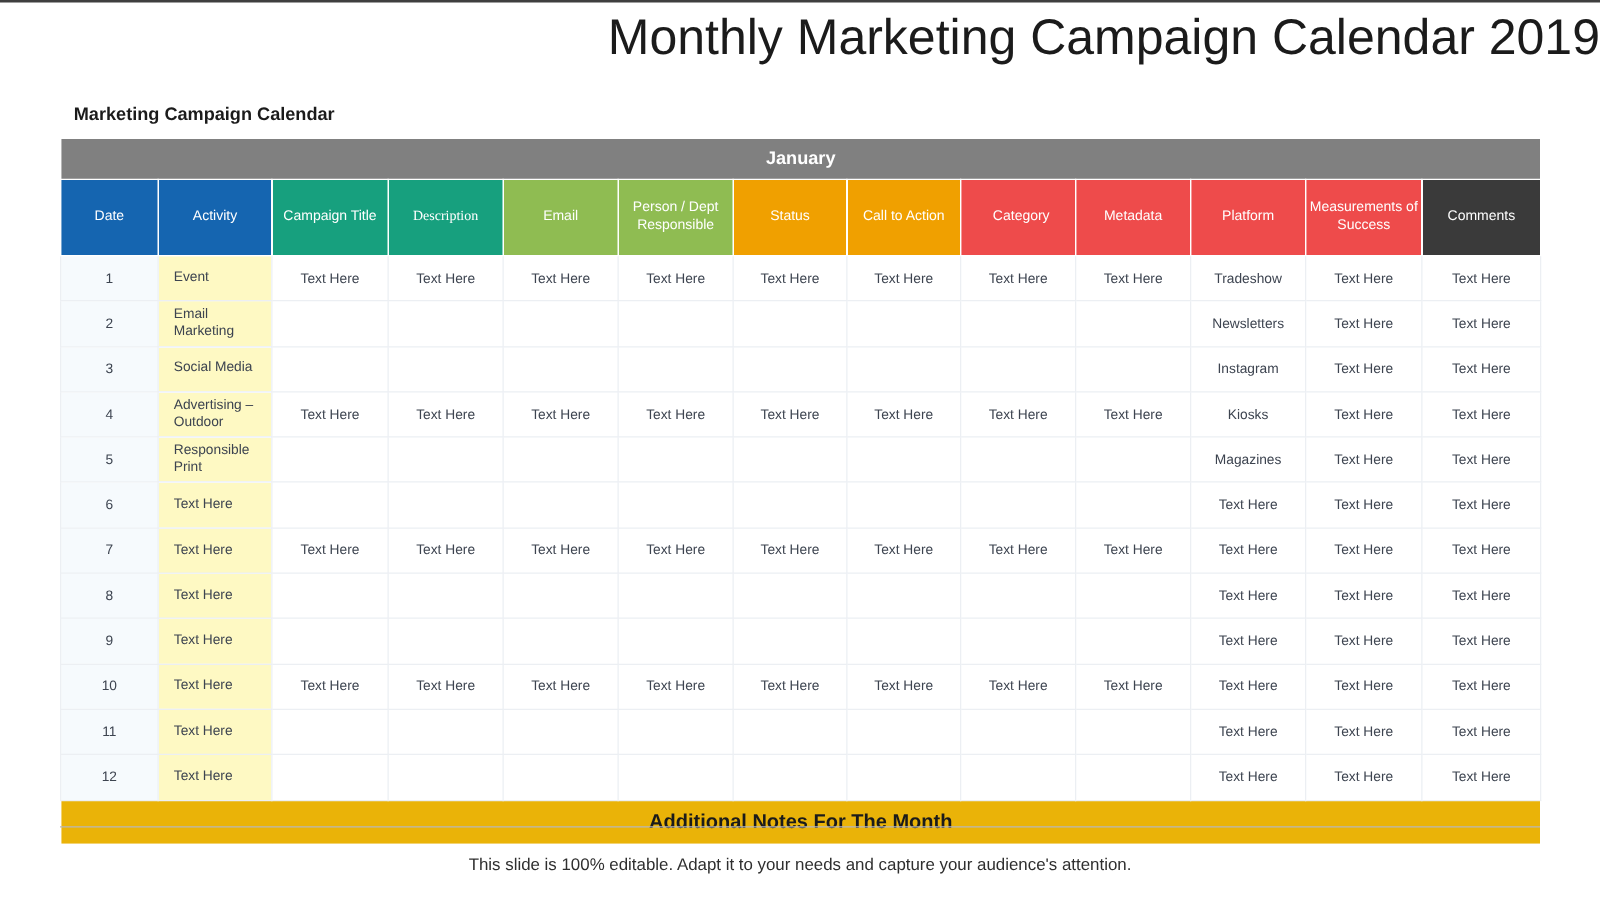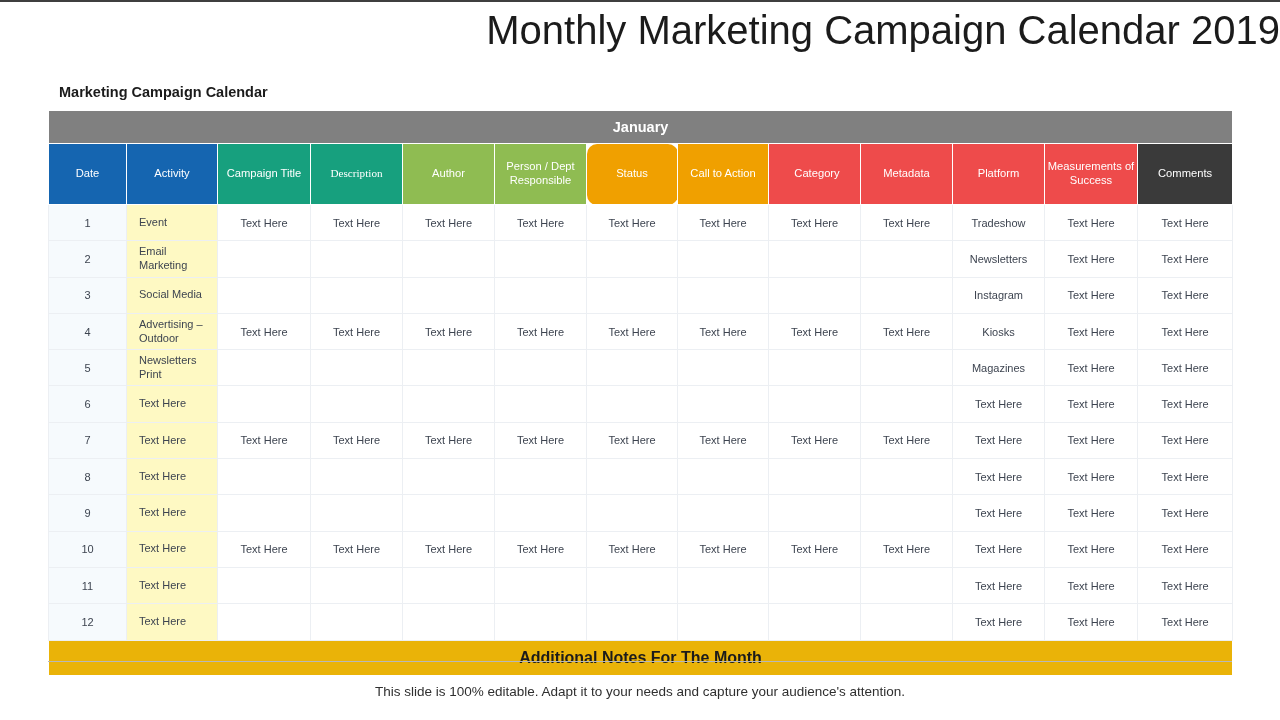--- a/index.html
+++ b/index.html
@@ -158,23 +158,23 @@
       </colgroup>
     <thead>
       <tr>
         <td class="month-banner" id="month-banner-cell" colspan="13">January</td>
       </tr>
       <tr class="head" id="header-row">
           <th style="background: rgb(21, 101, 176);">Date</th>
           <th style="background: rgb(21, 101, 176);">Activity</th>
           <th style="background: rgb(23, 160, 126);">Campaign Title</th>
           <th style="background: rgb(23, 160, 126); font-family: Liberation Serif, serif;">Description</th>
-          <th style="background: rgb(143, 188, 82);">Author</th>
+          <th style="background: rgb(143, 188, 82);">Email</th>
           <th style="background: rgb(143, 188, 82);">Person / Dept Responsible</th>
-          <th style="background: rgb(240, 160, 0); border-radius: 10px;">Status</th>
+          <th style="background: rgb(240, 160, 0);">Status</th>
           <th style="background: rgb(240, 160, 0);">Call to Action</th>
           <th style="background: rgb(238, 75, 75); padding-left: 7px;">Category</th>
           <th style="background: rgb(238, 75, 75);">Metadata</th>
           <th style="background: rgb(238, 75, 75);">Platform</th>
           <th style="background: rgb(238, 75, 75);">Measurements of Success</th>
           <th style="background: rgb(58, 58, 58);">Comments</th>
         </tr>
     </thead>
     <tbody id="cal-body">
         <tr class="brow">
@@ -232,21 +232,21 @@
           <td>Text Here</td>
           <td>Text Here</td>
           <td>Text Here</td>
           <td>Text Here</td>
           <td>Kiosks</td>
           <td>Text Here</td>
           <td>Text Here</td>
         </tr>
         <tr class="brow">
           <td class="c-date">5</td>
-          <td class="c-activity">Newsletters Print</td>
+          <td class="c-activity">Responsible Print</td>
           <td></td>
           <td></td>
           <td></td>
           <td></td>
           <td></td>
           <td></td>
           <td></td>
           <td></td>
           <td>Magazines</td>
           <td>Text Here</td>

